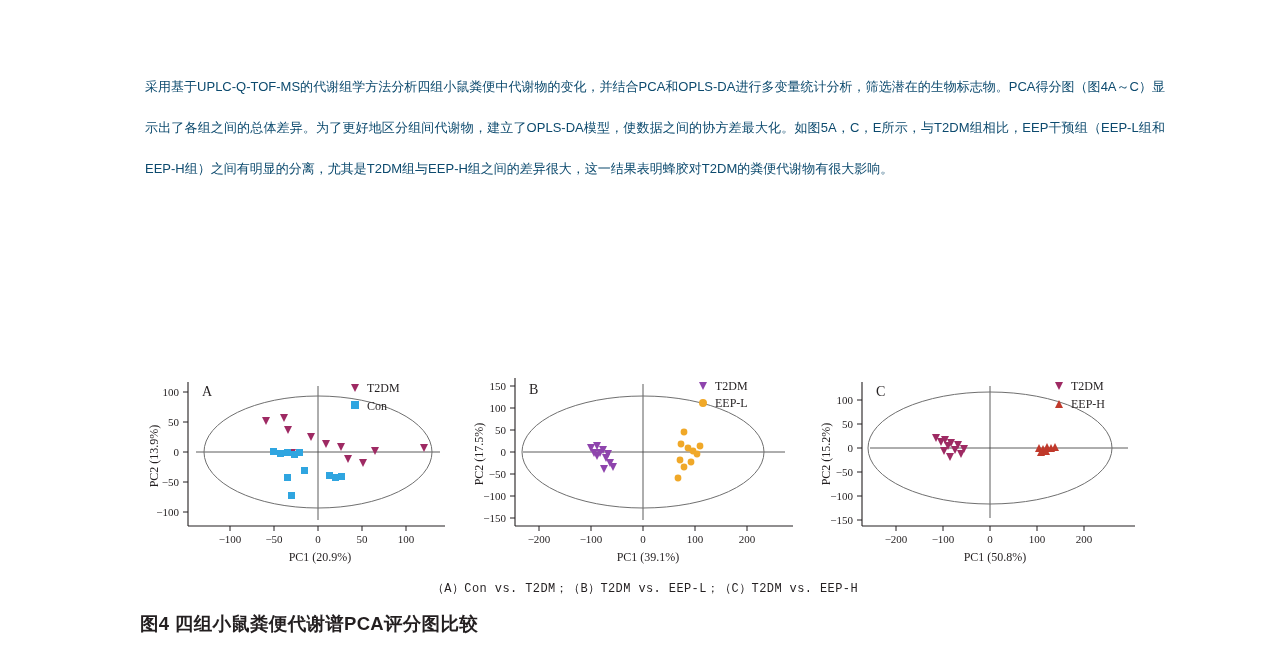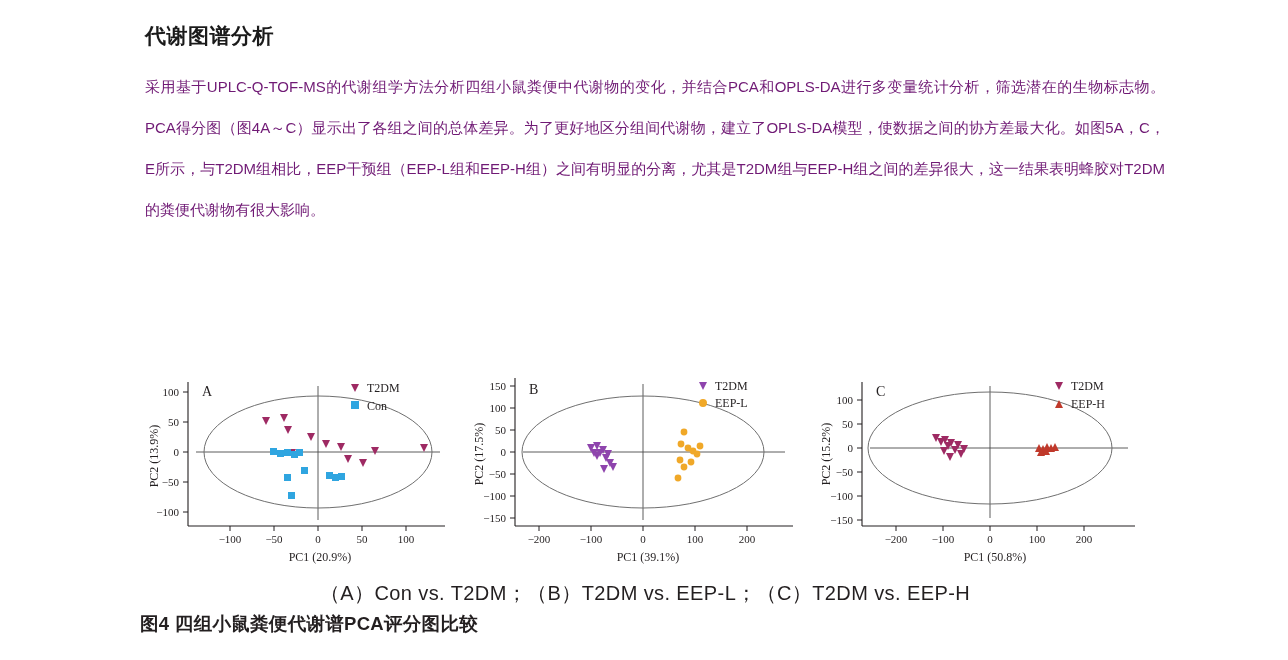--- a/index.html
+++ b/index.html
@@ -26,24 +26,24 @@
     font-size: 21px;
     font-weight: bold;
     letter-spacing: 0.5px;
     color: #1a1a1a;
   }
   .body-text {
     position: absolute;
     left: 145px;
     top: 66px;
     width: 1020px;
-    font-size: 15px;
+    font-size: 13px;
     line-height: 41px;
     text-align: justify;
-    color: #701a75;
+    color: #0c4a6e;
   }
   .figure-block {
     position: absolute;
     left: 140px;
     top: 368px;
     width: 1010px;
   }
   .panels {
     display: flex;
     justify-content: space-between;
@@ -54,22 +54,22 @@
   }
   .panel svg {
     display: block;
   }
   .fig-subcaption {
     position: absolute;
     left: 0;
     top: 212px;
     width: 1010px;
     text-align: center;
-    font-family: Liberation Sans, sans-serif;
-    font-size: 20px;
+    font-family: Liberation Mono, monospace;
+    font-size: 12px;
     color: #231f20;
     letter-spacing: 0.4px;
   }
   .fig-caption {
     position: absolute;
     left: 0;
     top: 243px;
     width: 1010px;
     font-size: 18.5px;
     font-weight: bold;
@@ -113,21 +113,20 @@
   .zeroline {
     stroke: #4a4a4a;
     stroke-width: 0.9;
   }
 </style>
 </head>
 <body>
 
 <div class="page">
 
-  <div class="section-title">代谢图谱分析</div>
 
   <div class="body-text">采用基于UPLC-Q-TOF-MS的代谢组学方法分析四组小鼠粪便中代谢物的变化，并结合PCA和OPLS-DA进行多变量统计分析，筛选潜在的生物标志物。PCA得分图（图4A～C）显示出了各组之间的总体差异。为了更好地区分组间代谢物，建立了OPLS-DA模型，使数据之间的协方差最大化。如图5A，C，E所示，与T2DM组相比，EEP干预组（EEP-L组和EEP-H组）之间有明显的分离，尤其是T2DM组与EEP-H组之间的差异很大，这一结果表明蜂胶对T2DM的粪便代谢物有很大影响。</div>
 
   <div class="figure-block">
 
     <div class="panels">
 
       <div class="panel">
         <svg width="320" height="200" viewBox="0 0 320 200">
 

